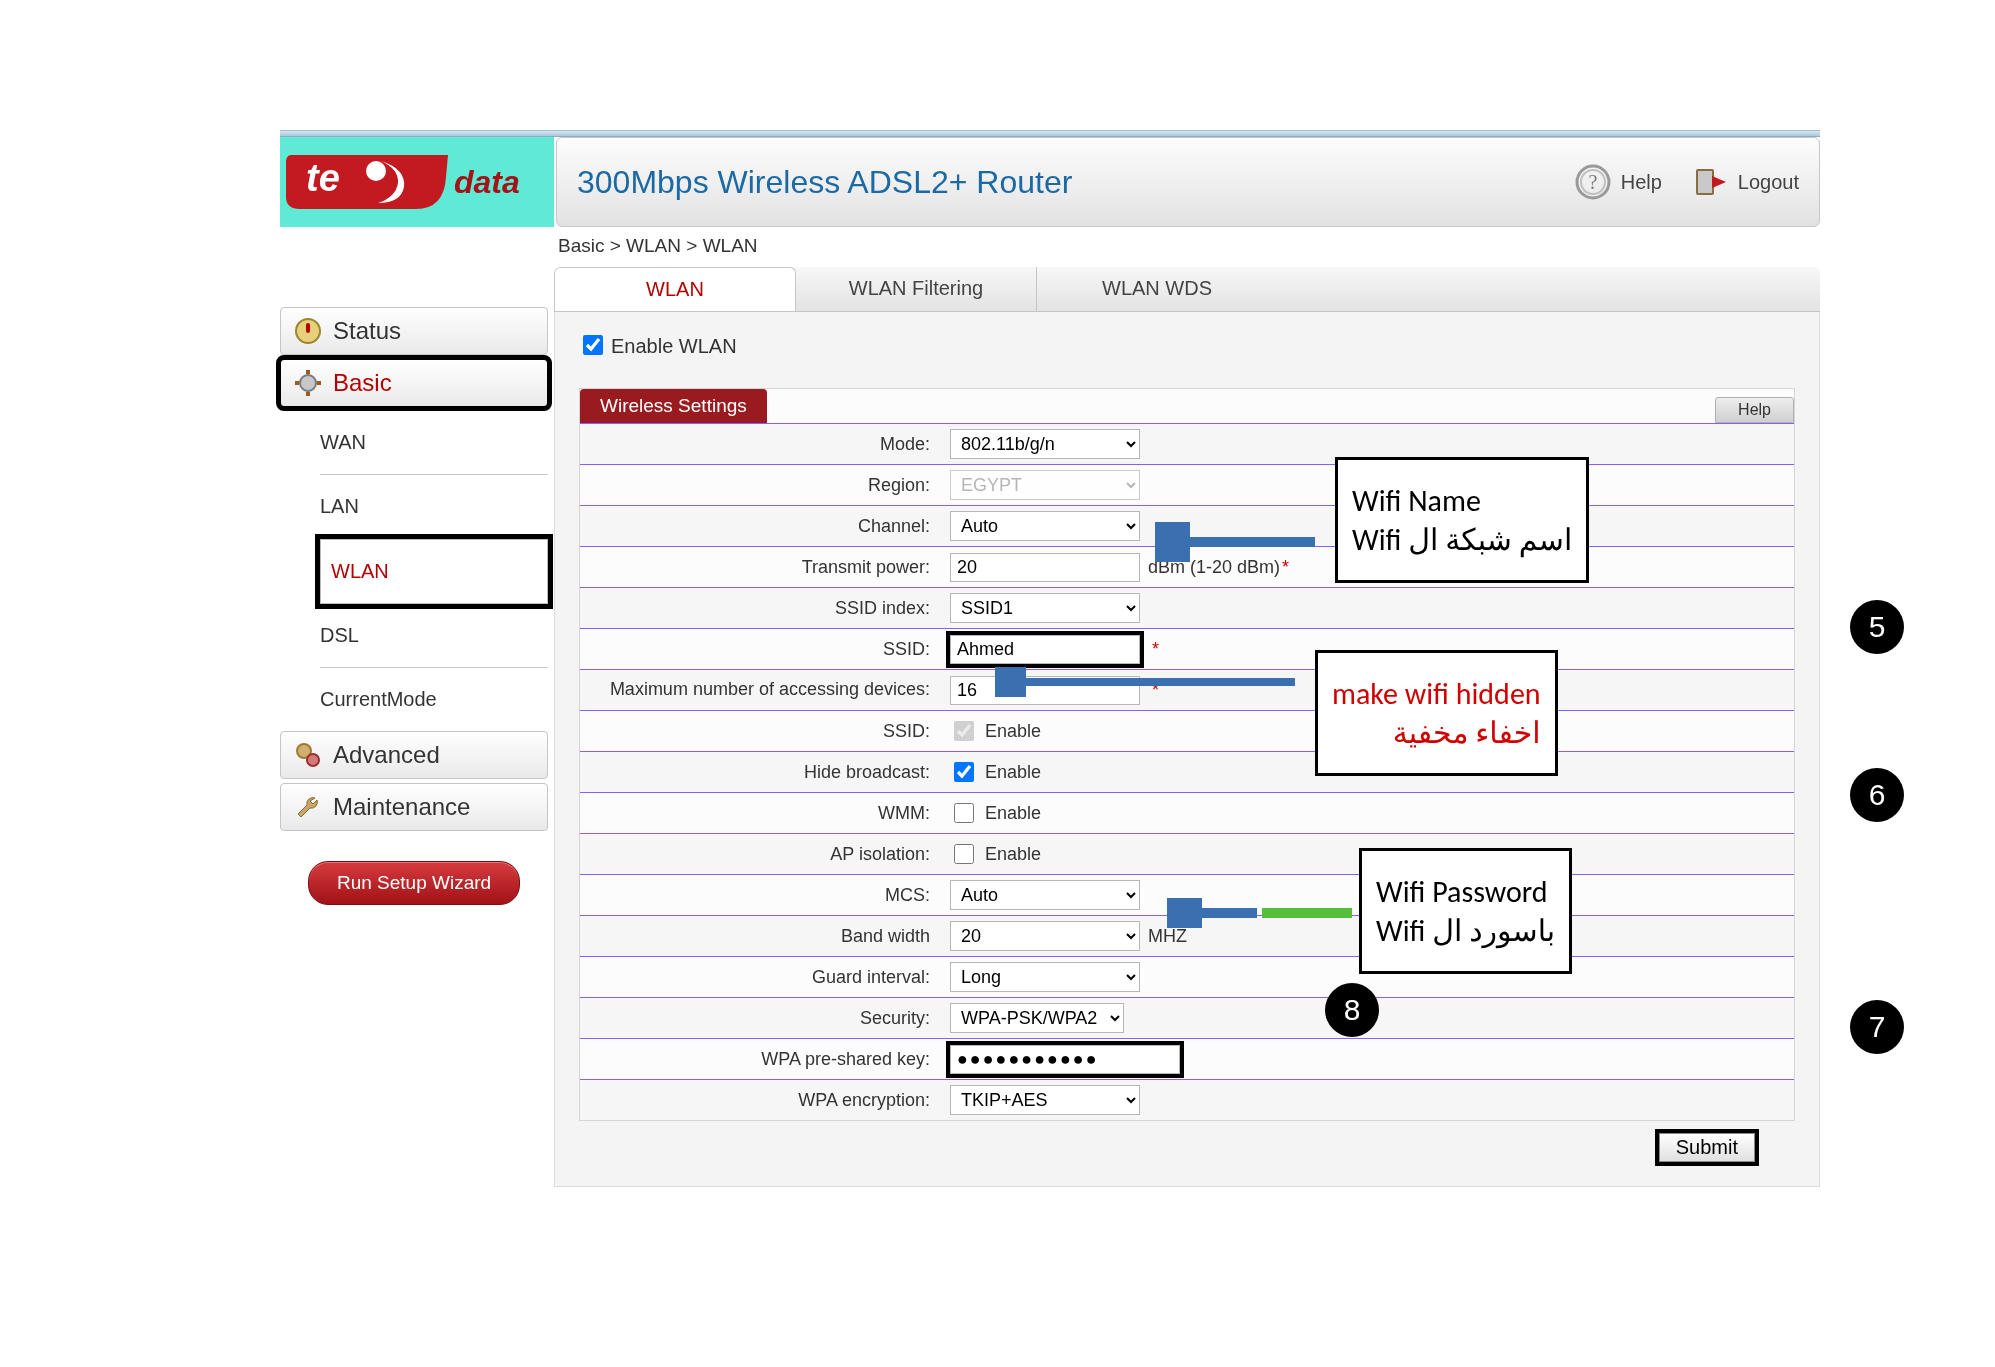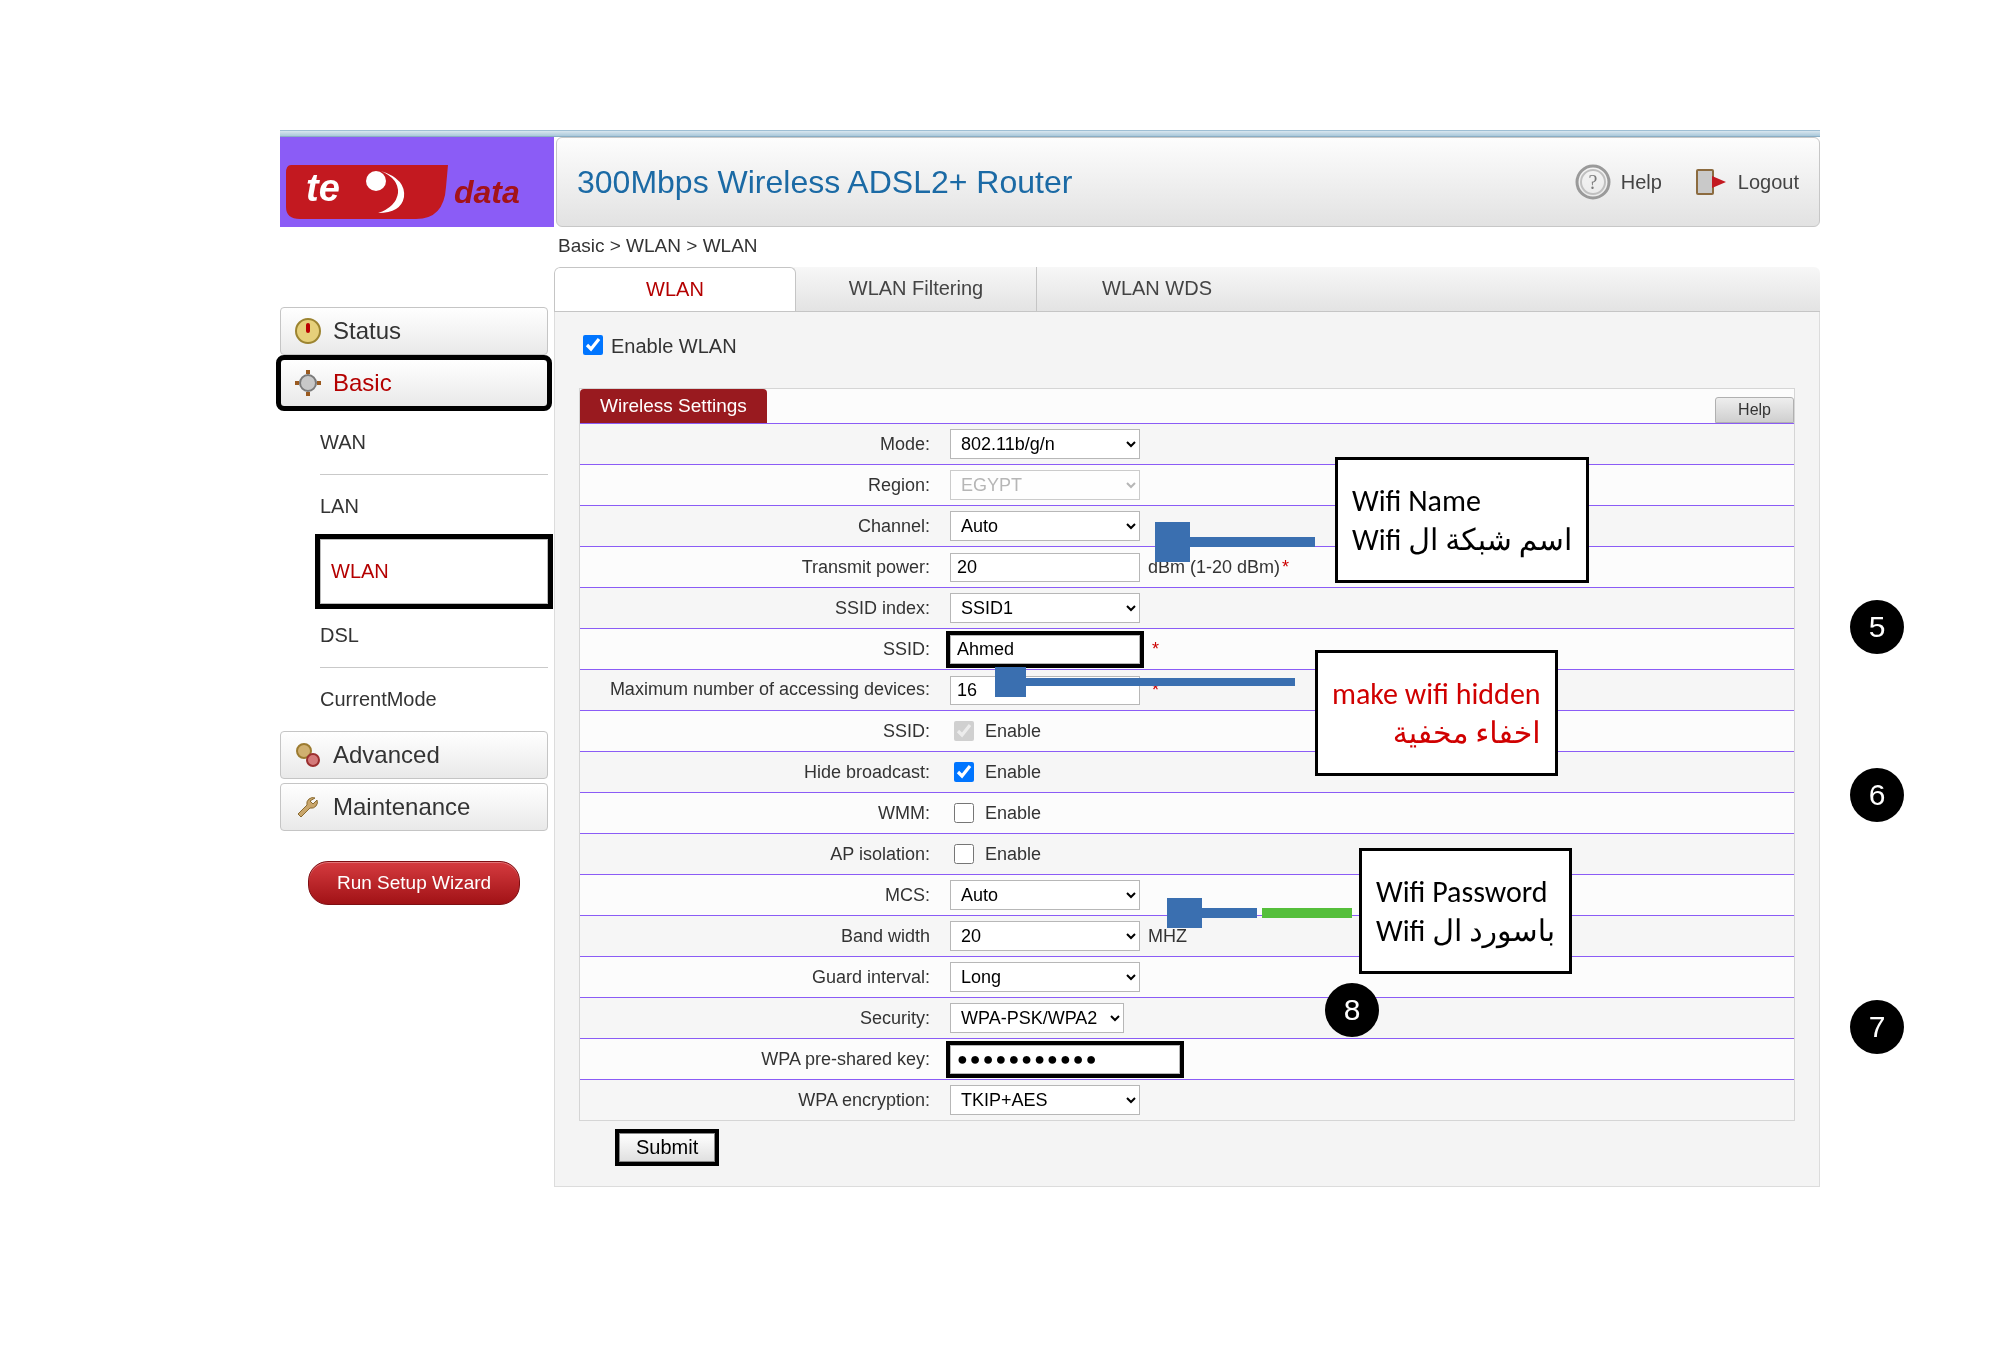--- a/index.html
+++ b/index.html
@@ -26,23 +26,23 @@
     border-top: 1px solid #9fbfd4;
     border-bottom: 1px solid #8aaec5;
   }
   .header-row {
     display: flex;
     align-items: stretch;
   }
   .logo-cell {
     width: 268px;
     height: 90px;
-    background: #8b5cf6;
+    background: #5eead4;
     display:flex;
-    align-items:flex-end;
+    align-items:center;
     padding-left: 6px;
   }
   .logo-svg { width: 250px; height: 70px; }
   .header-bar {
     flex: 1;
     background: linear-gradient(#fdfdfd, #e2e2e2);
     border: 1px solid #c7c7c7;
     border-radius: 6px;
     margin-left: 2px;
     display: flex;
@@ -223,21 +223,21 @@
     width: 190px;
     box-sizing: border-box;
   }
   .form-input input[type=checkbox]{ width:20px; height:20px; }
   .req { color: #c00; font-size: 18px; margin-left: 4px; }
   .unit { color:#333; font-size:18px; }
   .unit .req { margin-left:2px; }
   .hl-black { outline: 4px solid #000; }
   .submit-row {
     display:flex;
-    justify-content:flex-start;
+    justify-content:flex-end;
     padding:12px 40px 0;
   }
   .submit-btn {
     font-size: 20px;
     padding: 2px 16px;
     background: linear-gradient(#fff,#e0e0e0);
     border:1px solid #888;
     outline: 4px solid #000;
     cursor:pointer;
   }

